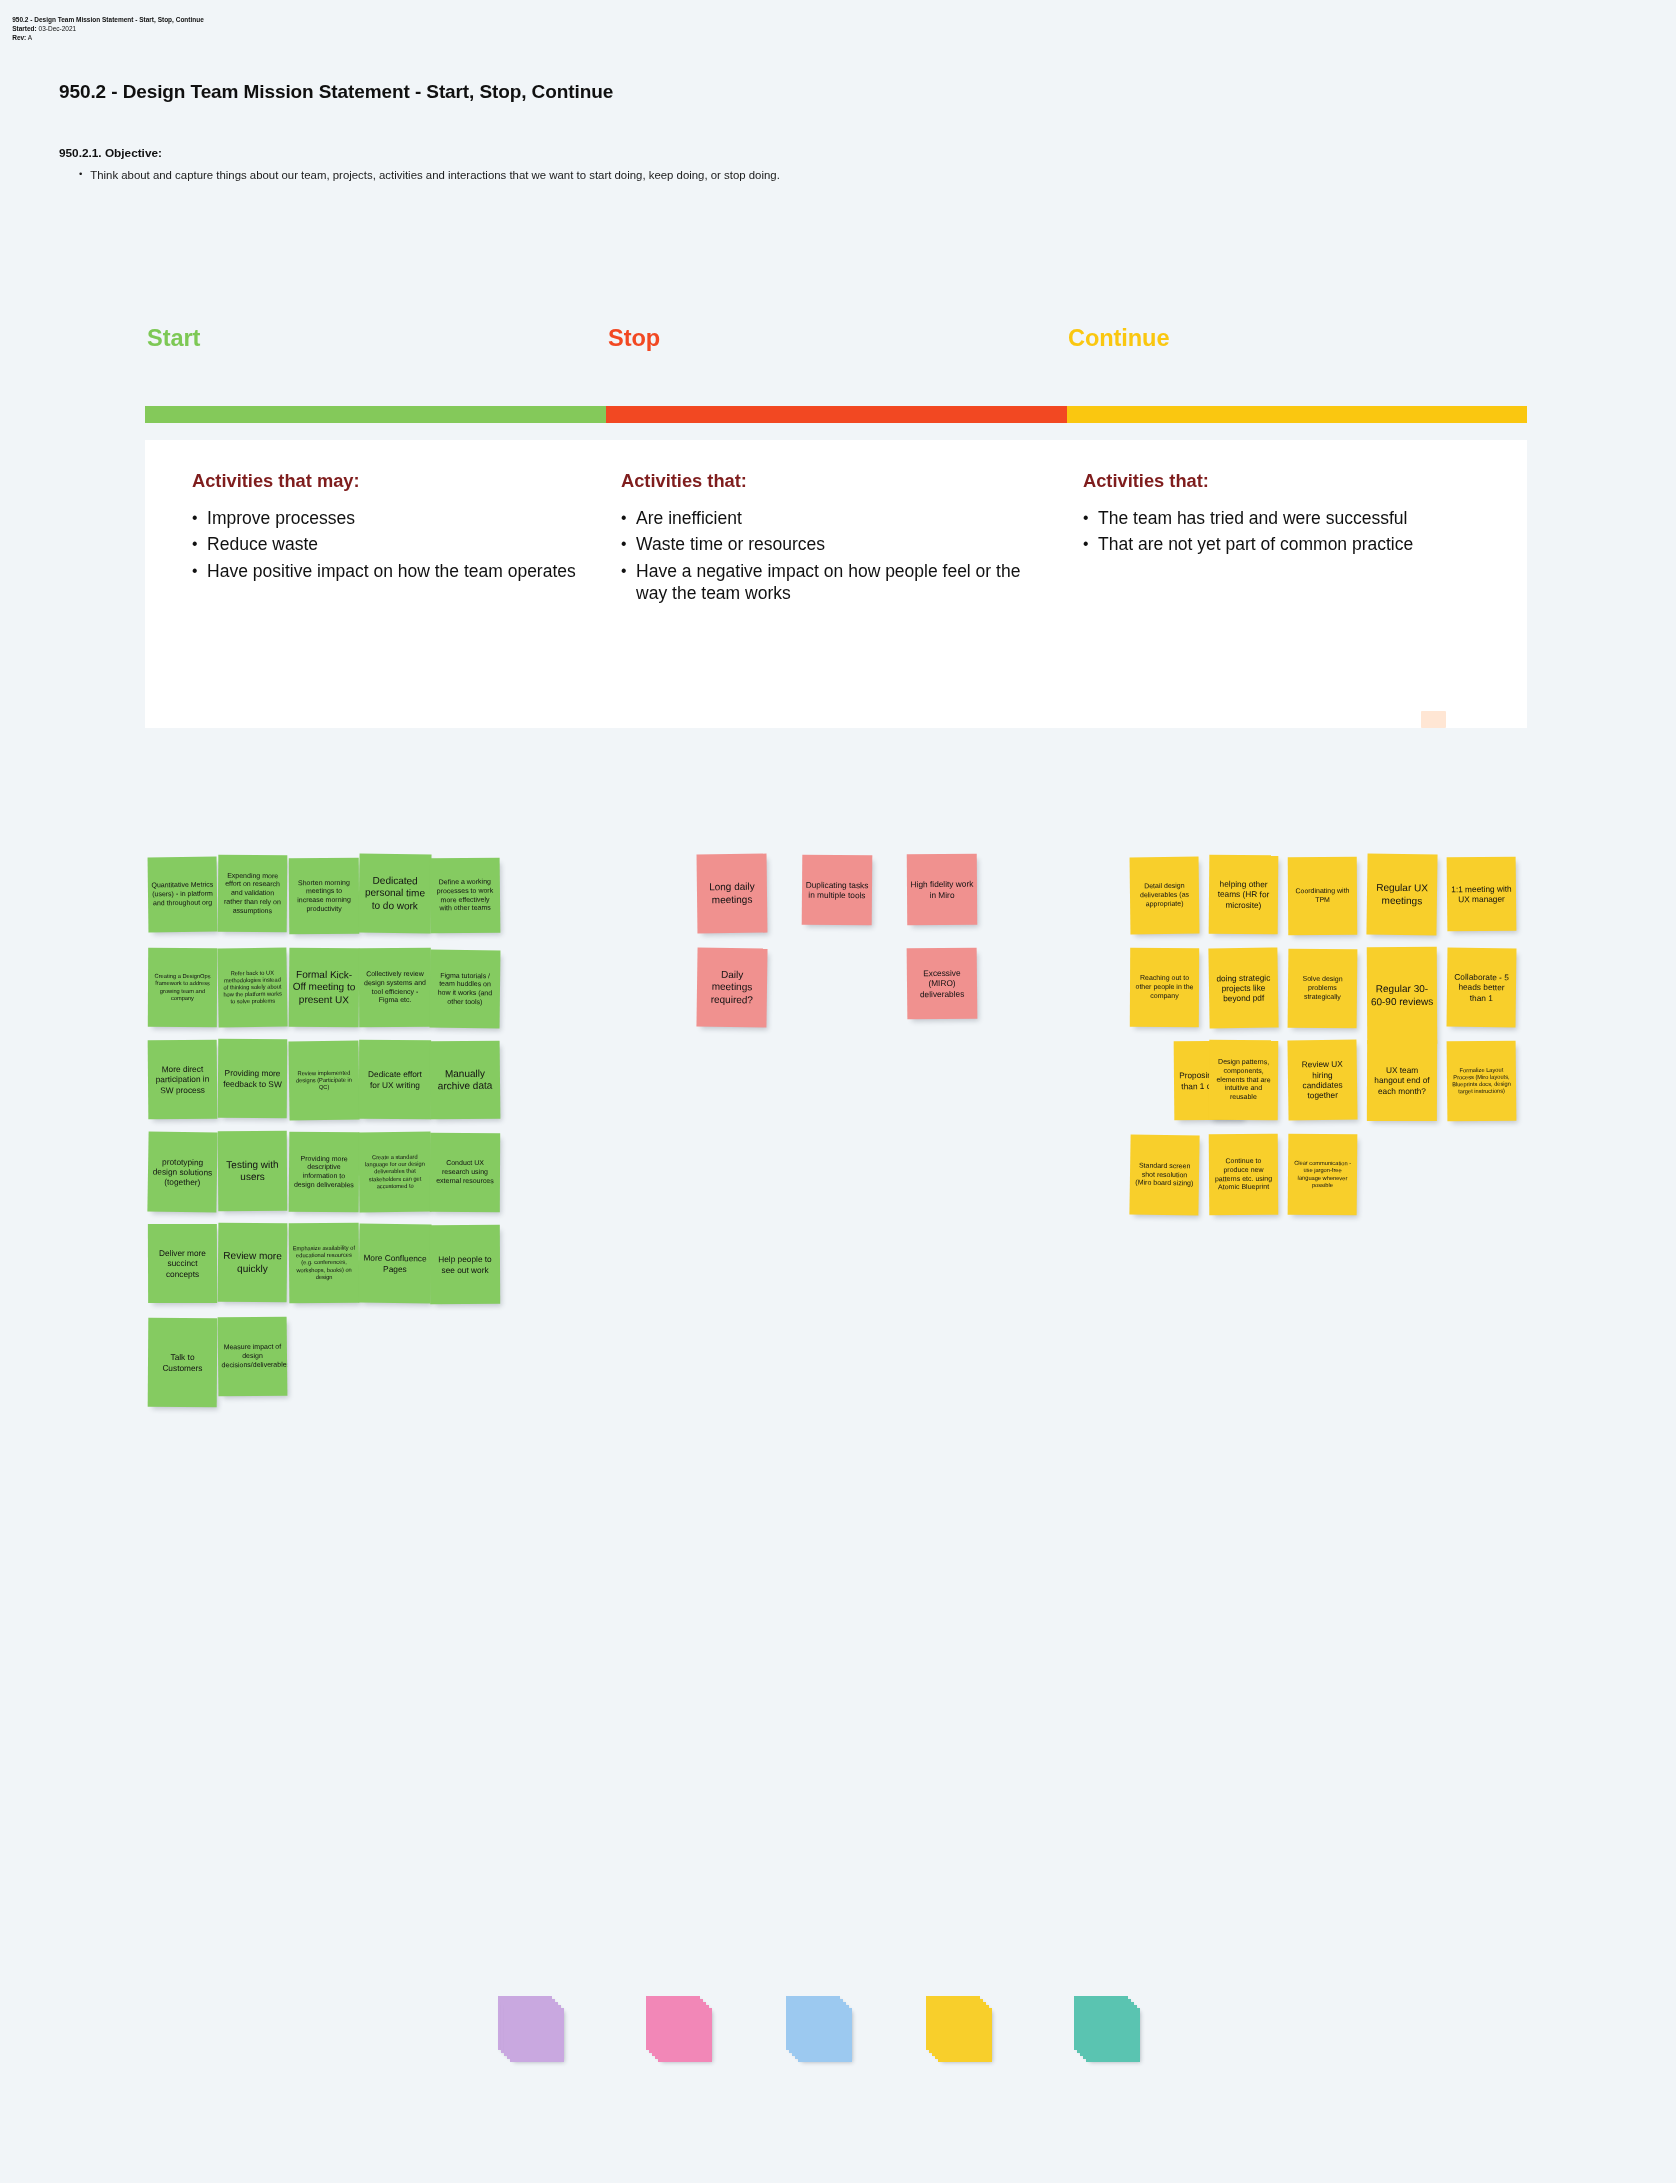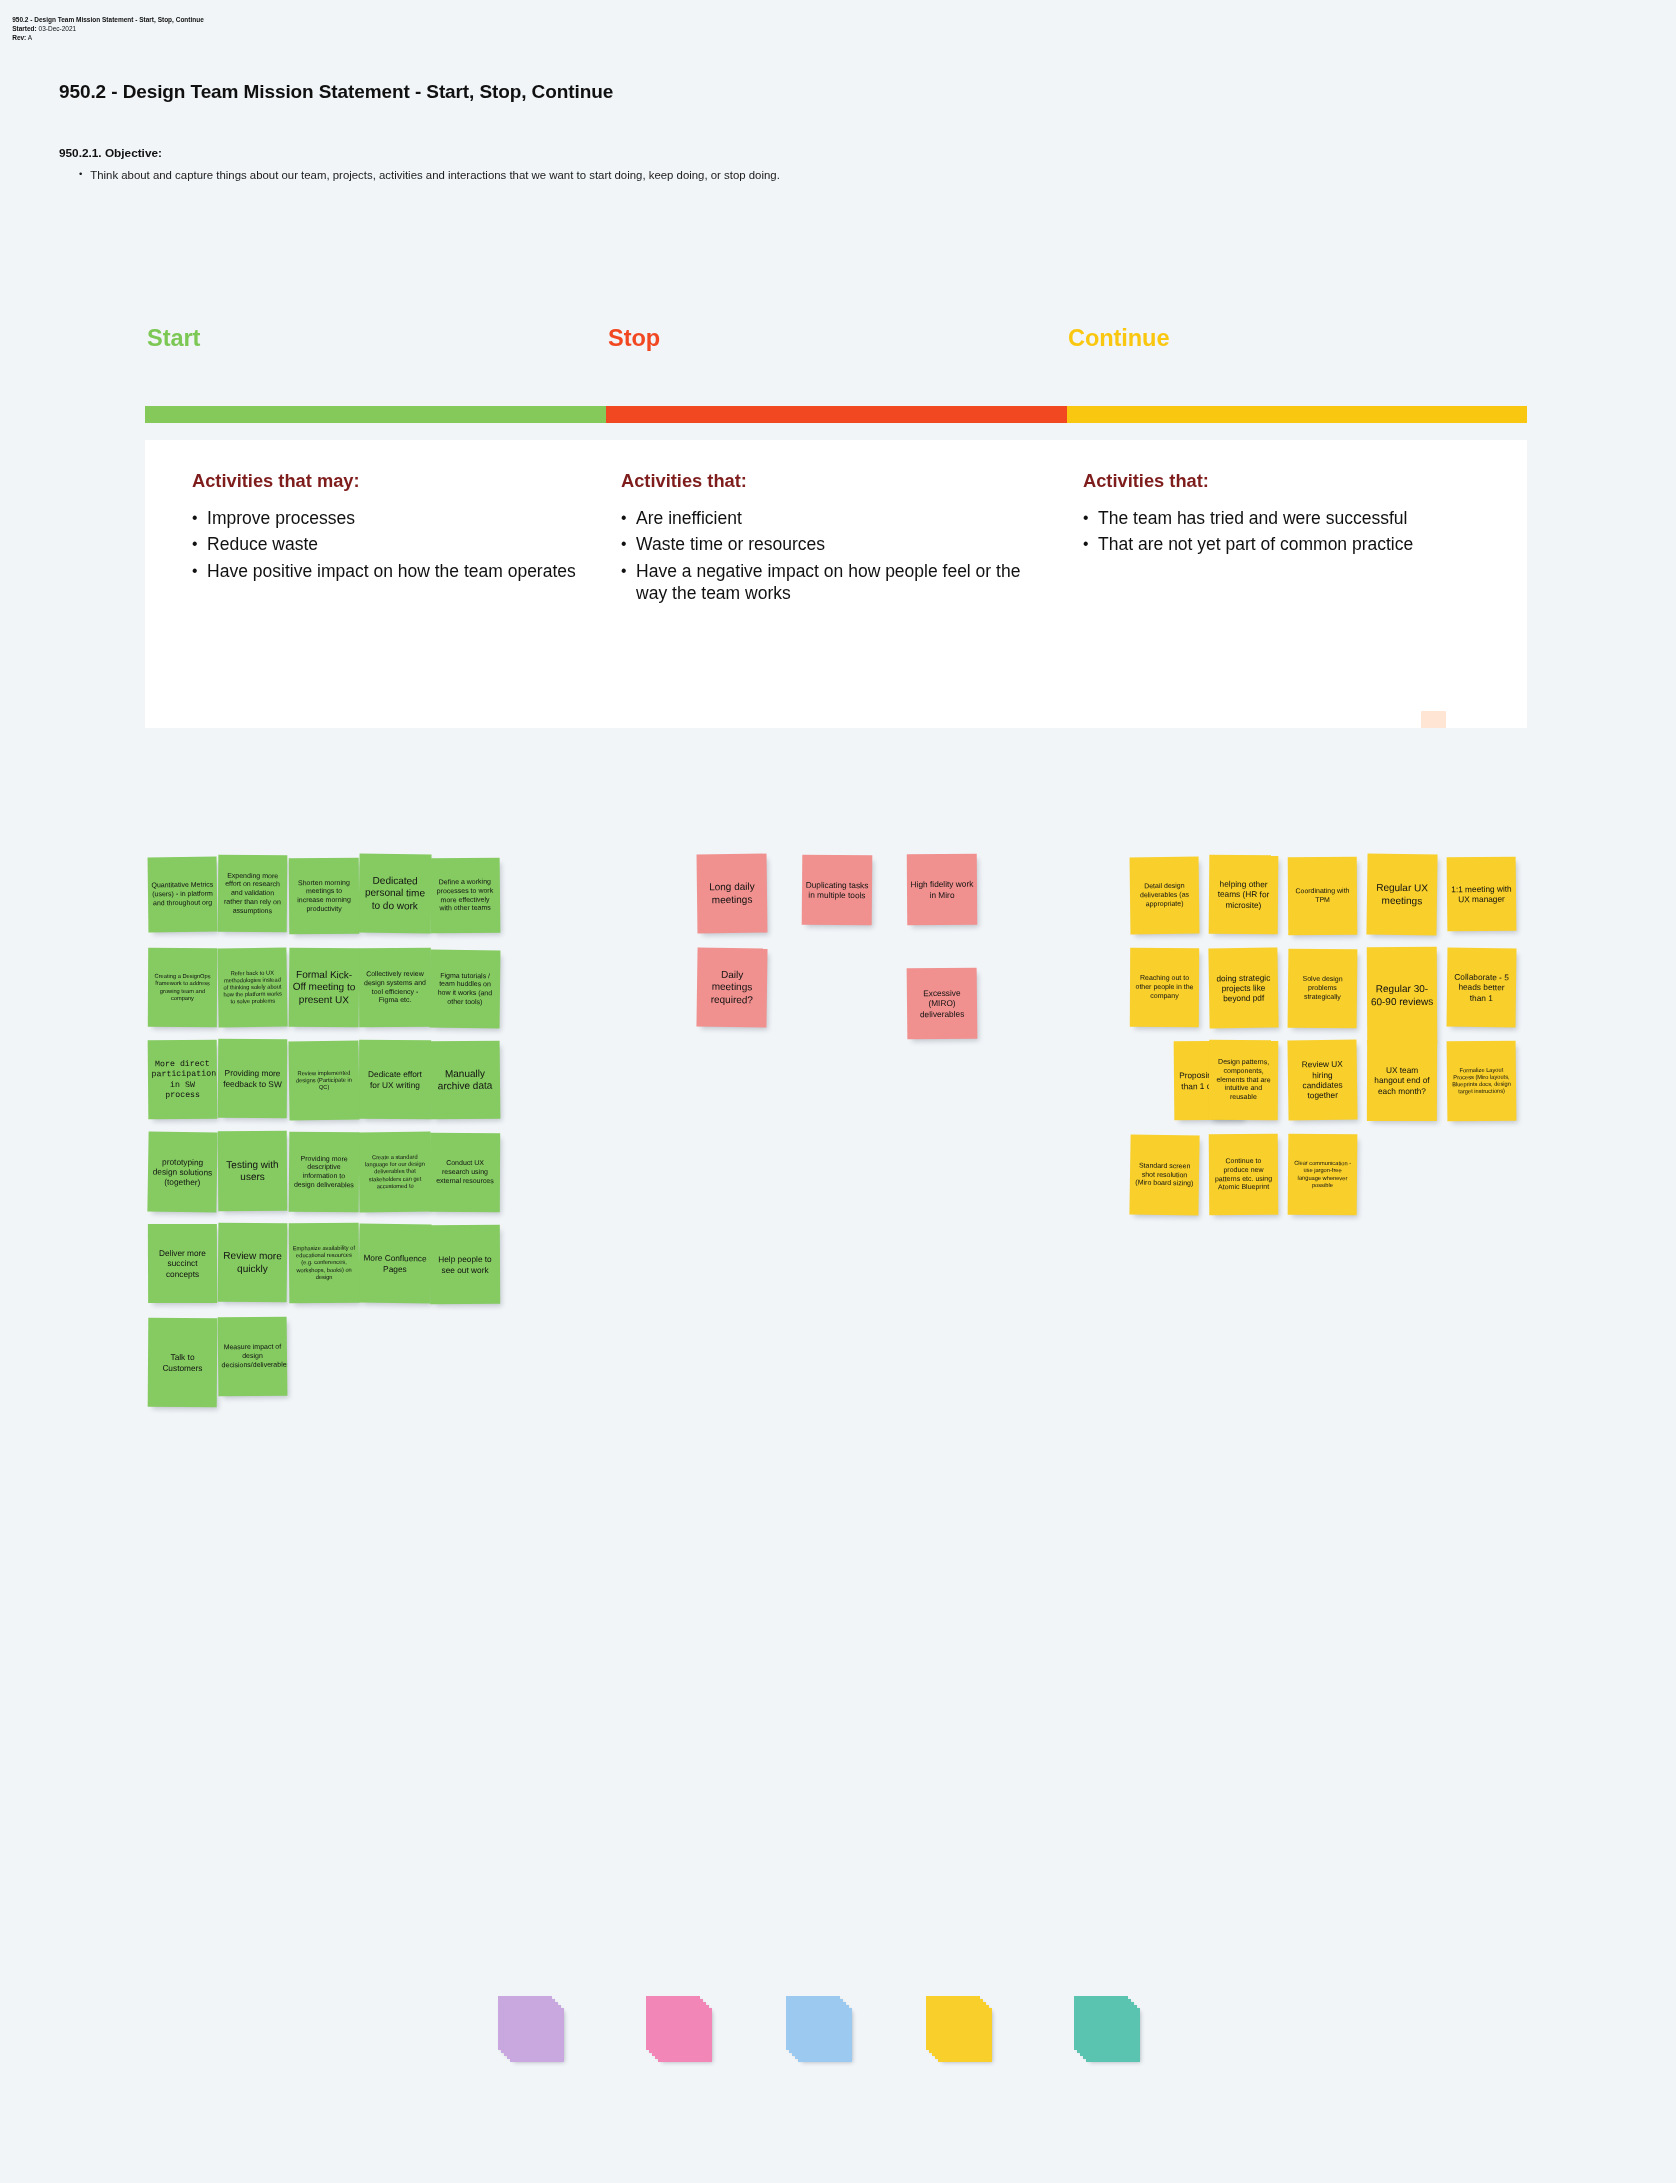--- a/index.html
+++ b/index.html
@@ -223,21 +223,21 @@
     </div>
     <div class="note green fs-lg" style="left: 289px; top: 948px; width: 70px; height: 79px; transform: rotate(0.6deg);">
       <span>Formal Kick-Off meeting to present UX</span>
     </div>
     <div class="note green fs-sm" style="left: 359px; top: 948px; width: 72px; height: 79px; transform: rotate(-0.3deg);">
       <span>Collectively review design systems and tool efficiency - Figma etc.</span>
     </div>
     <div class="note green fs-sm" style="left: 430px; top: 950px; width: 70px; height: 78px; transform: rotate(0.7deg);">
       <span>Figma tutorials / team huddles on how it works (and other tools)</span>
     </div>
-    <div class="note green fs-md" style="left: 148px; top: 1040px; width: 69px; height: 79px; transform: rotate(-0.5deg); font-family: Liberation Mono, monospace;">
+    <div class="note green fs-md" style="left: 148px; top: 1040px; width: 69px; height: 79px; transform: rotate(-0.5deg);">
       <span>More direct participation in SW process</span>
     </div>
     <div class="note green fs-md" style="left: 218px; top: 1039px; width: 69px; height: 79px; transform: rotate(0.4deg);">
       <span>Providing more feedback to SW</span>
     </div>
     <div class="note green fs-xs" style="left: 289px; top: 1041px; width: 70px; height: 79px; transform: rotate(-0.8deg);">
       <span>Review implemented designs (Participate in QC)</span>
     </div>
     <div class="note green fs-md" style="left: 359px; top: 1040px; width: 72px; height: 79px; transform: rotate(0.2deg);">
       <span>Dedicate effort for UX writing</span>
@@ -286,21 +286,21 @@
     </div>
     <div class="note pink fs-md" style="left: 802px; top: 855px; width: 70px; height: 70px; transform: rotate(0.5deg);">
       <span>Duplicating tasks in multiple tools</span>
     </div>
     <div class="note pink fs-md" style="left: 907px; top: 854px; width: 70px; height: 71px; transform: rotate(-0.4deg);">
       <span>High fidelity work in Miro</span>
     </div>
     <div class="note pink fs-lg" style="left: 697px; top: 948px; width: 70px; height: 79px; transform: rotate(0.8deg);">
       <span>Daily meetings required?</span>
     </div>
-    <div class="note pink fs-md" style="left: 907px; top: 968px; width: 70px; height: 71px; transform: rotate(-0.6deg);">
+    <div class="note pink fs-md" style="left: 907px; top: 948px; width: 70px; height: 71px; transform: rotate(-0.6deg);">
       <span>Excessive (MIRO) deliverables</span>
     </div>
     <div class="note yellow fs-sm" style="left: 1130px; top: 857px; width: 69px; height: 77px; transform: rotate(-0.7deg);">
       <span>Detail design deliverables (as appropriate)</span>
     </div>
     <div class="note yellow fs-md" style="left: 1209px; top: 855px; width: 69px; height: 79px; transform: rotate(0.5deg);">
       <span>helping other teams (HR for microsite)</span>
     </div>
     <div class="note yellow fs-sm" style="left: 1288px; top: 857px; width: 69px; height: 78px; transform: rotate(-0.4deg);">
       <span>Coordinating with TPM</span>

